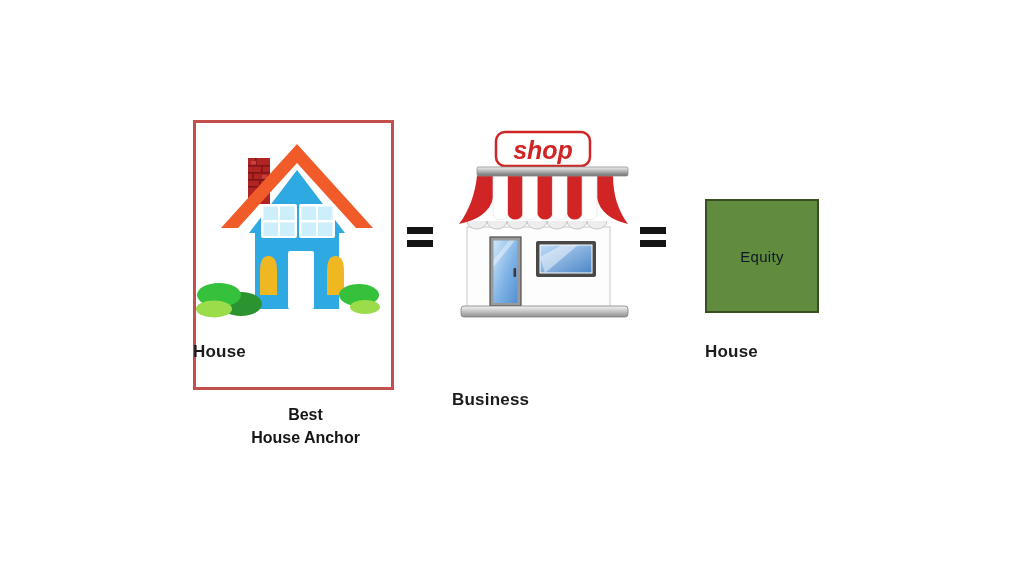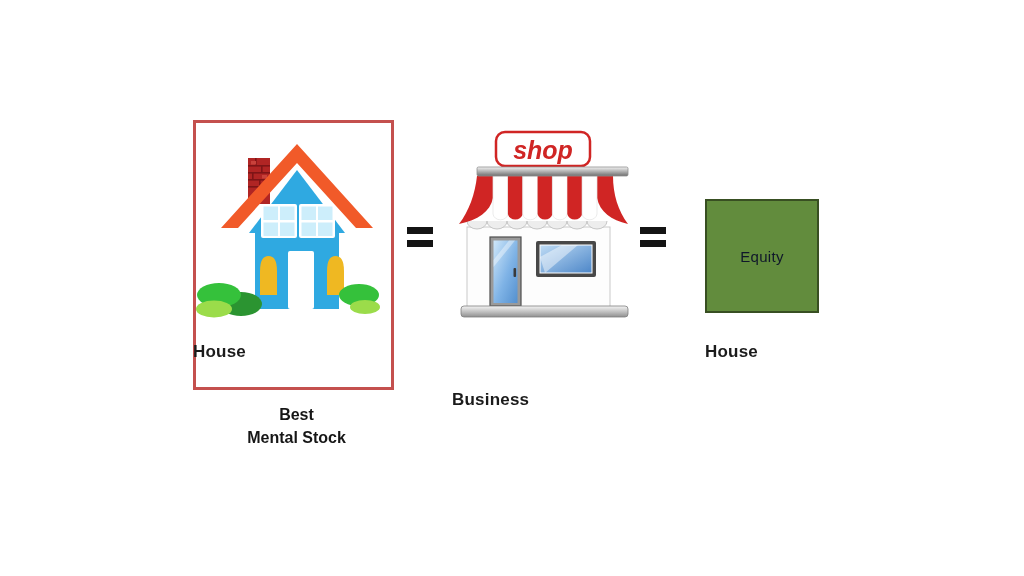--- a/index.html
+++ b/index.html
@@ -15,21 +15,21 @@
     box-sizing:border-box;border:3px solid #c4504e;background:transparent;
   }
   .item-label{
     position:absolute;font-weight:bold;
     font-size:17px;color:#1b1b1b;letter-spacing:0.2px;
   }
   .house-label{left:193px;top:342px;width:201px;}
   .business-label{left:452px;top:342px;width:185px;margin-top:48px;}
   .stock-label{left:705px;top:342px;width:114px;}
   .caption{
-    position:absolute;left:166px;top:403px;width:261px;text-align:center;
+    position:absolute;left:175px;top:403px;width:261px;text-align:center;
     font-weight:bold;font-size:16px;line-height:23px;color:#161616;
   }
   .equals{position:absolute;width:26px;}
   .equals .bar{height:7px;background:#141414;}
   .equals .bar + .bar{margin-top:6px;}
   .equals-1{left:407px;top:227px;}
   .equals-2{left:640px;top:227px;}
   .equity-square{
     position:absolute;left:705px;top:190px;width:114px;height:114px;
     box-sizing:border-box;background:#628c3d;border:2px solid #384f22;
@@ -166,16 +166,16 @@
   <div class="equity-square">
     <span>Equity</span>
   </div>
 
   <div class="item-label house-label">House</div>
   <div class="item-label business-label">Business</div>
   <div class="item-label stock-label">House</div>
 
   <div class="caption">
     <div>Best</div>
-    <div>Mental Stock</div>
+    <div>House Anchor</div>
   </div>
 
 </div>
 
 </body></html>

